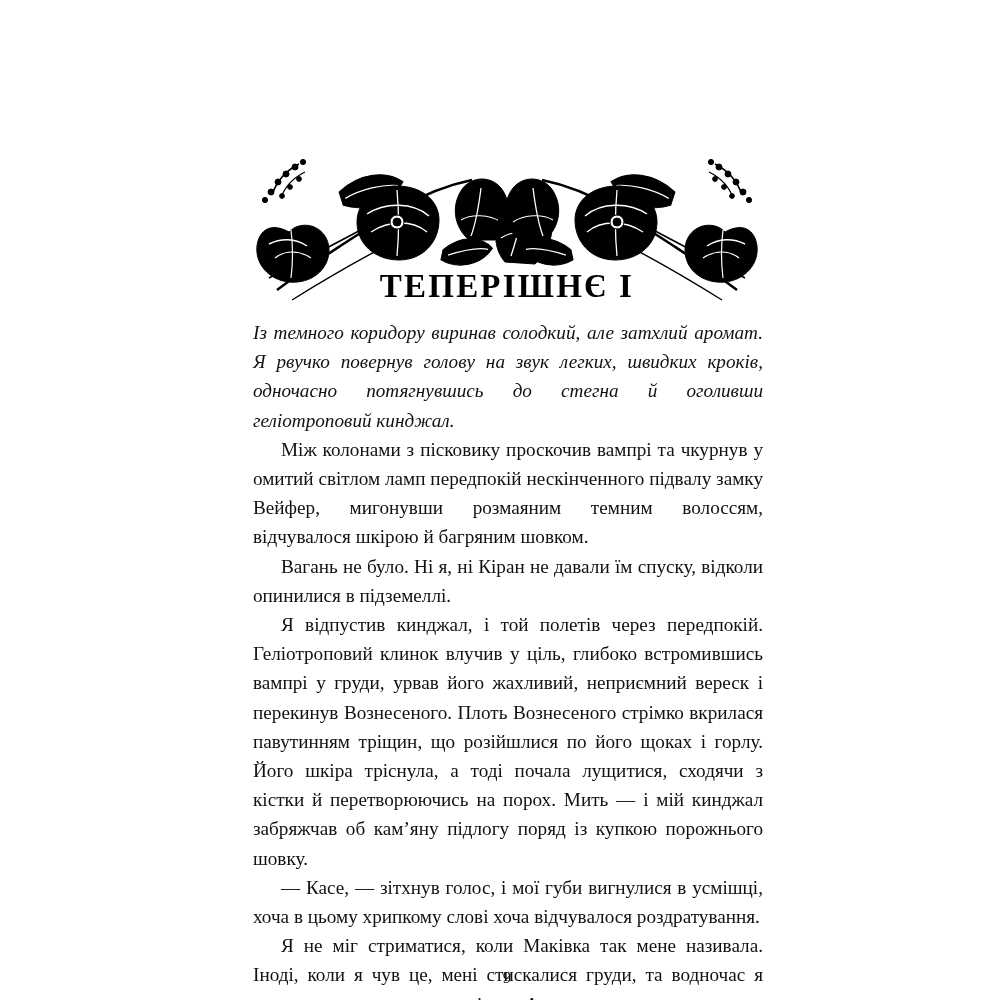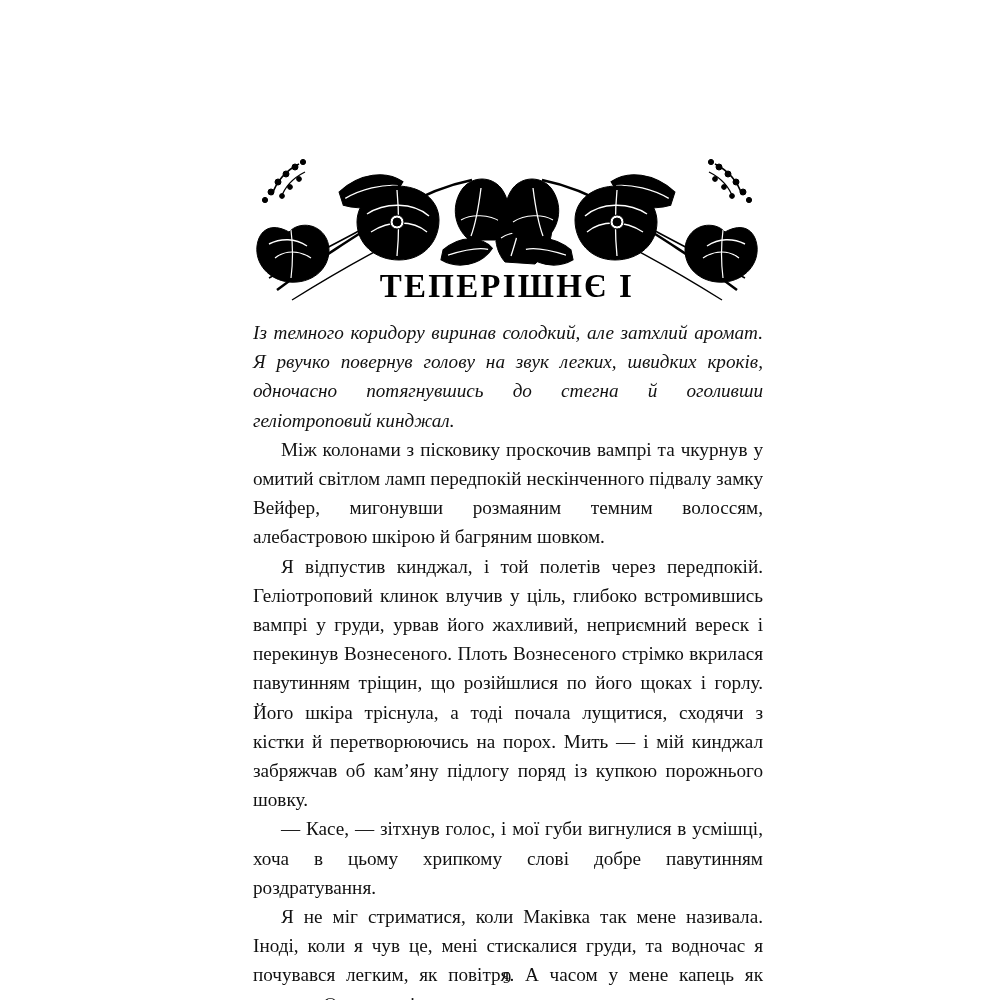--- a/index.html
+++ b/index.html
@@ -192,21 +192,22 @@
           </g>
         </g>
       </g>
     </svg>
   </div>
 
   <div class="chapter-title">ТЕПЕРІШНЄ І</div>
 
   <div class="body-text">
     <p class="first">Із темного коридору виринав солодкий, але затхлий аромат. Я рвучко повернув голову на звук легких, швидких кроків, одночасно потягнувшись до стегна й оголивши геліотроповий кинджал.</p>
-    <p>Між колонами з пісковику проскочив вампрі та чкурнув у омитий світлом ламп передпокій нескінченного підвалу замку Вейфер, мигонувши розмаяним темним волоссям, алебастровою шкірою й багряним шовком.</p>
+    <p>Між колонами з пісковику проскочив вампрі та чкурнув у омитий світлом ламп передпокій нескінченного підвалу замку Вейфер, мигонувши розмаяним темним волоссям, відчувалося шкірою й багряним шовком.</p>
+    <p>Вагань не було. Ні я, ні Кіран не давали їм спуску, відколи опинилися в підземеллі.</p>
     <p>Я відпустив кинджал, і той полетів через передпокій. Геліотроповий клинок влучив у ціль, глибоко встромившись вампрі у груди, урвав його жахливий, неприємний вереск і перекинув Вознесеного. Плоть Вознесеного стрімко вкрилася павутинням тріщин, що розійшлися по його щоках і горлу. Його шкіра тріснула, а тоді почала лущитися, сходячи з кістки й перетворюючись на порох. Мить — і мій кинджал забряжчав об кам’яну підлогу поряд із купкою порожнього шовку.</p>
-    <p>— Касе, — зітхнув голос, і мої губи вигнулися в усмішці, хоча в цьому хрипкому слові добре павутинням роздратування.</p>
+    <p>— Касе, — зітхнув голос, і мої губи вигнулися в усмішці, хоча в цьому хрипкому слові хоча відчувалося роздратування.</p>
     <p>Я не міг стриматися, коли Маківка так мене називала. Іноді, коли я чув це, мені стискалися груди, та водночас я почувався легким, як повітря. А часом у мене капець як вставав. Однак усмішку це викликало завжди.</p>
   </div>
 
   <div class="folio">9</div>
 
 </div>
 
 </body></html>

